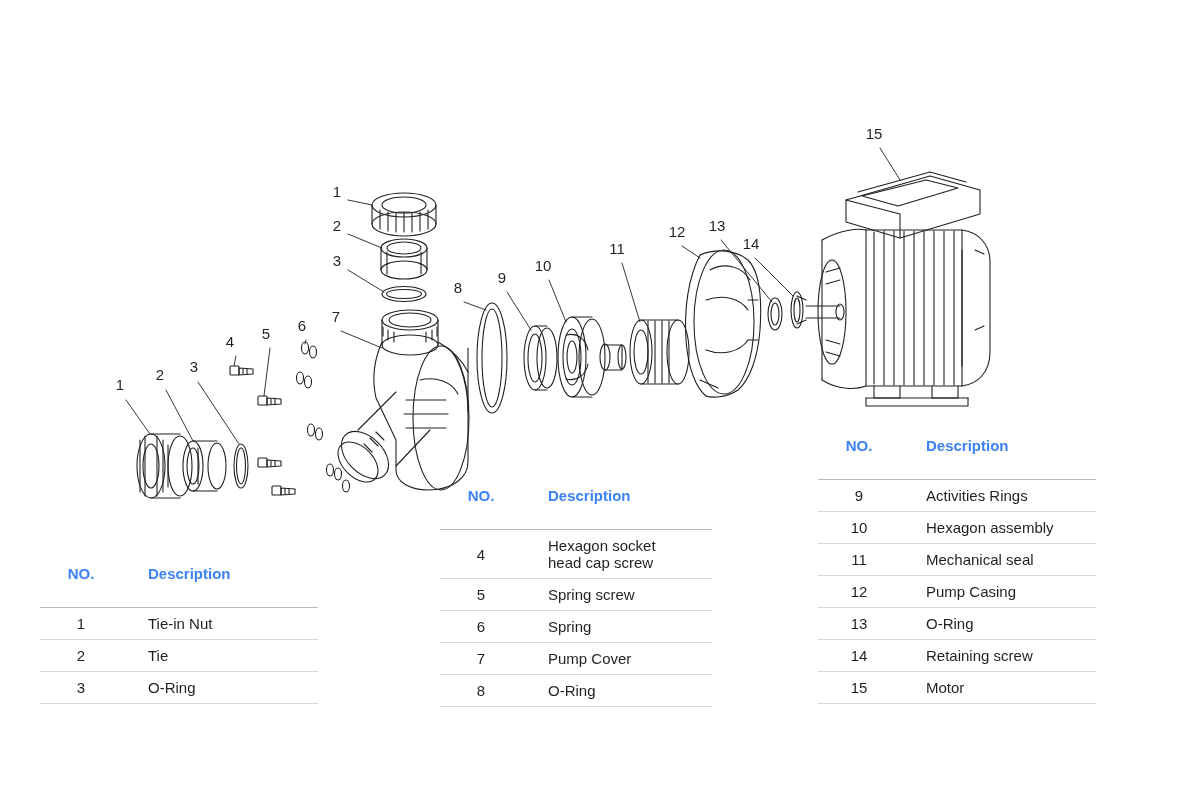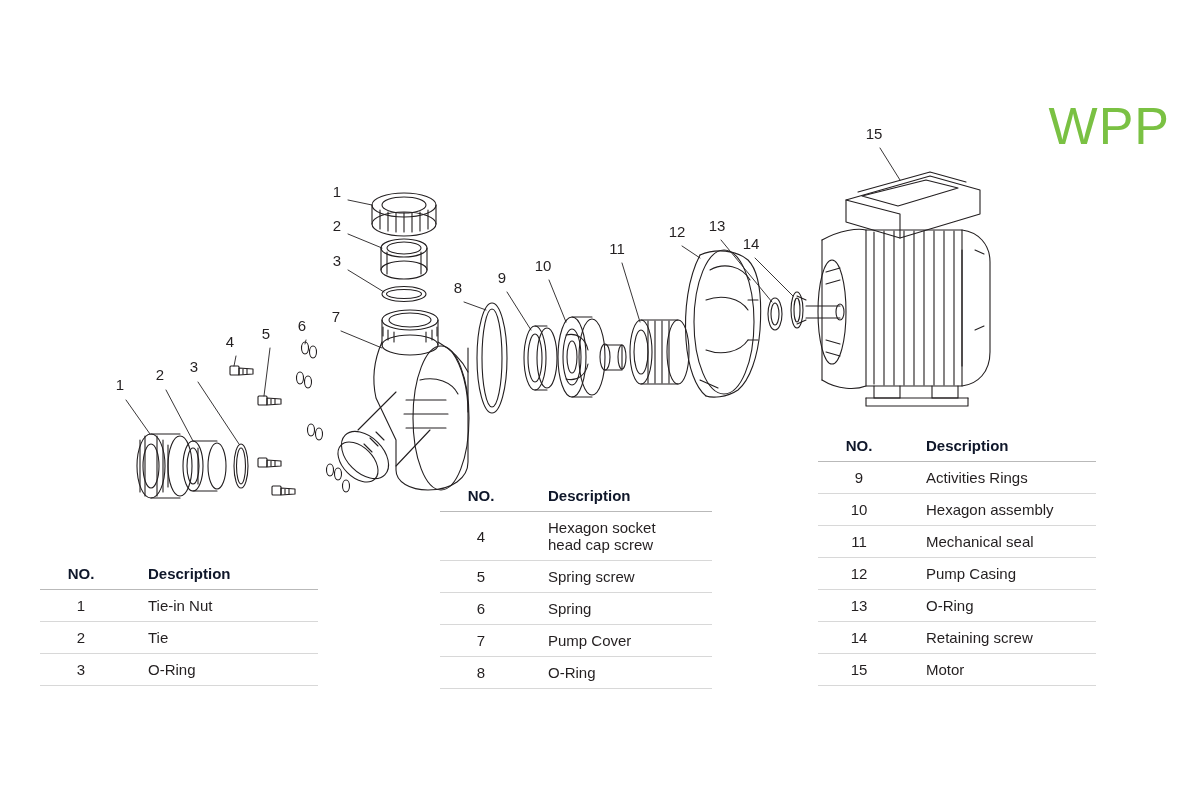--- a/index.html
+++ b/index.html
@@ -38,23 +38,23 @@
   
   .parts-table {
     position: absolute;
     font-family: "Liberation Sans", sans-serif;
     font-size: 15px;
     border-collapse: collapse;
   }
   .parts-table .hdr td {
     font-weight: bold;
     font-size: 15px;
-    padding-bottom: 7px;
+    padding-bottom: 25px;
     border-bottom: 1px solid #b9b9b9;
-    color: #0f172a;
+    color: #3b82f6;
   }
   .parts-table td {
     padding: 7px 4px;
     border-bottom: 1px solid #d8d8d8;
     vertical-align: middle;
     color: #231f20;
   }
   .parts-table tr:last-child td {
     border-bottom: 1px solid #d8d8d8;
   }
@@ -83,21 +83,20 @@
     font-family: "Liberation Sans", sans-serif;
     font-size: 15px;
     fill: #231f20;
   }
 </style>
 </head>
 <body>
 
 <div id="diagram-root">
 
-  <div class="brand-title">WPP</div>
 
   <svg id="drawing" viewBox="0 0 1200 800" xmlns="http://www.w3.org/2000/svg">
     <g fill="none" stroke="#231f20" stroke-width="1.1" stroke-linejoin="round" stroke-linecap="round">
 
       <g>
         <ellipse cx="151" cy="466" rx="14" ry="32"></ellipse>
         <path d="M151 434 L180 434"></path>
         <path d="M151 498 L180 498"></path>
         <ellipse cx="180" cy="466" rx="12" ry="30"></ellipse>
         <path d="M140 440 L140 492 M145 436 L145 496 M157 436 L157 496 M163 440 L163 492 M168 445 L168 487"></path>

